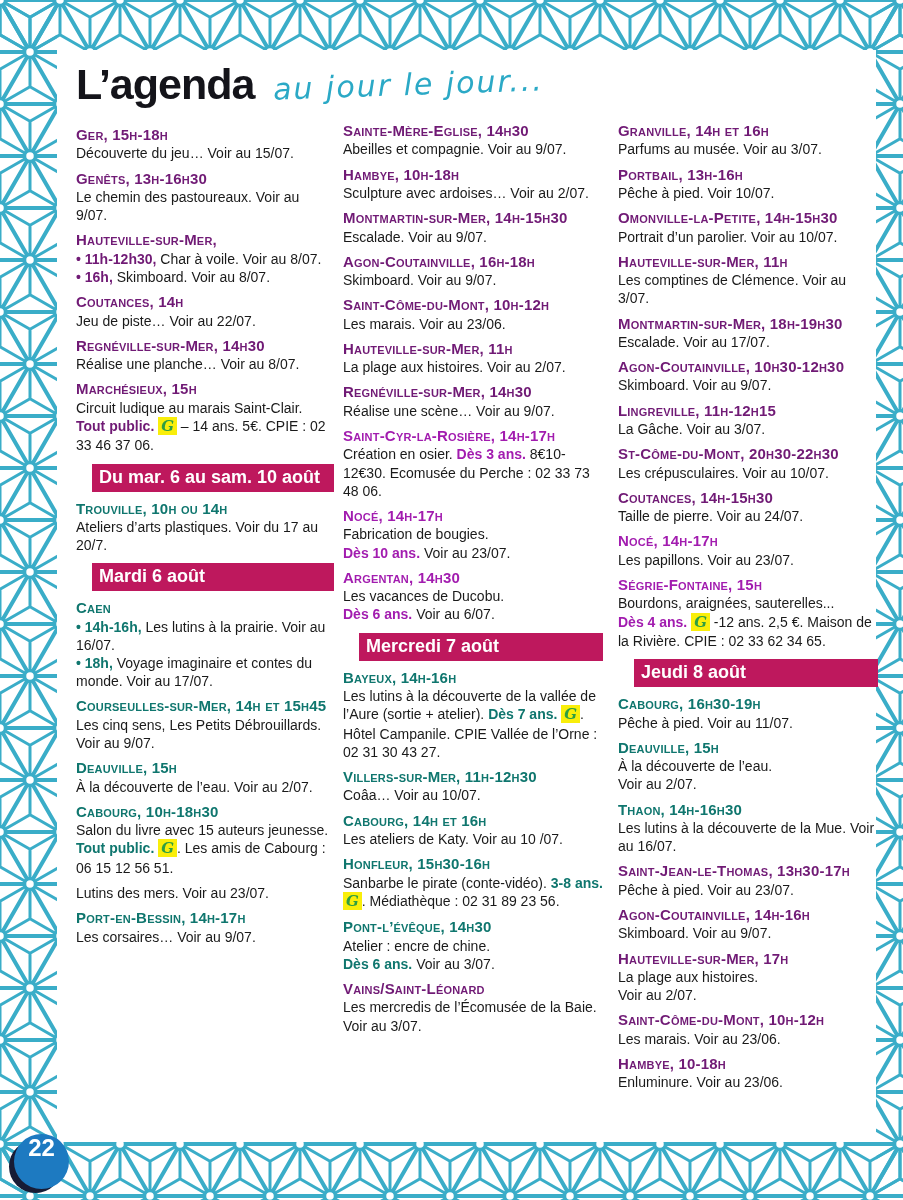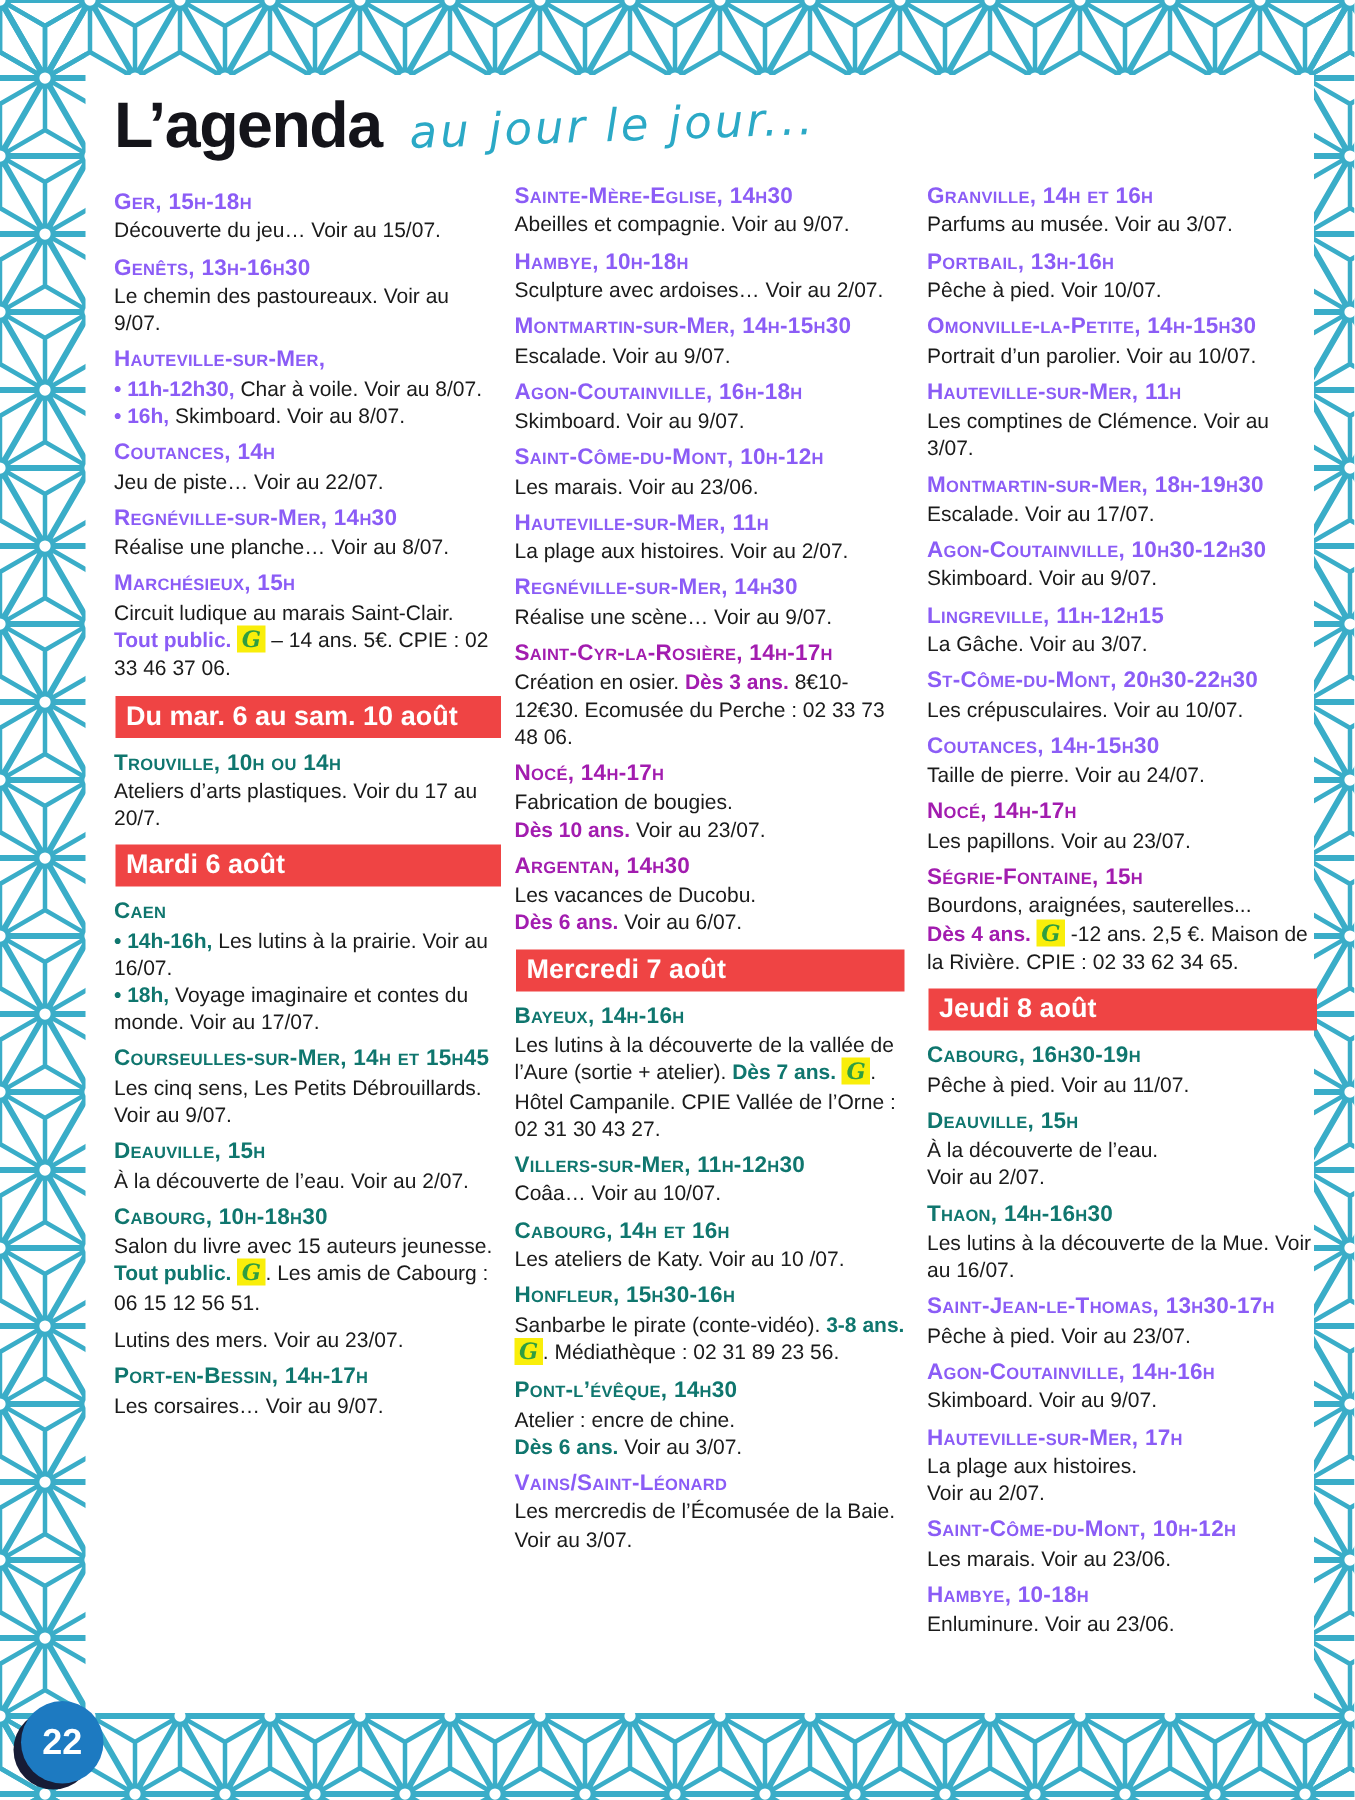--- a/index.html
+++ b/index.html
@@ -22,45 +22,45 @@
     font-size:30px;color:#2ba9c6;letter-spacing:2px;transform:rotate(-2deg);
   }
 
   
   .col{position:absolute;top:122px;width:260px;}
   .col0{left:76px;width:258px;top:126px;}
   .col1{left:343px;}
   .col2{left:618px;}
 
   .banner{
-    background:#ef4444;color:#ffffff;font-weight:bold;font-size:18px;
-    padding:3px 4px 4px 7px;margin:9px 0 8px 1px;letter-spacing:0;
+    background:#be185d;color:#ffffff;font-weight:bold;font-size:18px;
+    padding:3px 4px 4px 7px;margin:9px 0 8px 16px;letter-spacing:0;
   }
   .ev{margin:0 0 7px 0;}
   .ev-head{
     font-weight:bold;font-variant:small-caps;font-size:15px;line-height:1.16;
     margin:0 0 1px 0;letter-spacing:0.2px;
   }
   .ev-para{margin:0;font-size:14px;line-height:1.3;color:#1a1a1a;}
   .ev-para .b{font-weight:normal;}
-  .ev-green .ev-head,.ev-green .accent{color:#8b5cf6;}
+  .ev-green .ev-head,.ev-green .accent{color:#701a75;}
   .ev-purple .ev-head,.ev-purple .accent{color:#0f766e;}
   .ev-red .ev-head,.ev-red .accent{color:#a21caf;}
   .accent{font-weight:bold;}
   .gbadge{
     background:#f9ee0a;color:#2f9e41;font-weight:bold;font-style:italic;
     font-family:"DejaVu Serif",serif;padding:0 3px;font-size:15px;
   }
 
   
   .page-num{
     position:absolute;left:14px;top:1134px;width:55px;height:55px;z-index:3;
     background:#1d7ac1;border-radius:50%;
     box-shadow:-6px 5px 0 -1px #171c36;
-    display:flex;align-items:center;justify-content:center;
+    display:flex;justify-content:center;
   }
   .page-num span{color:#fff;font-weight:bold;font-size:24px;}
 </style>
 </head>
 <body>
 
 <svg class="border-svg" width="903" height="1200">
   <defs>
     <pattern id="asanoha" width="60" height="104" patternUnits="userSpaceOnUse">
       <g stroke="#3aadc8" fill="none">

